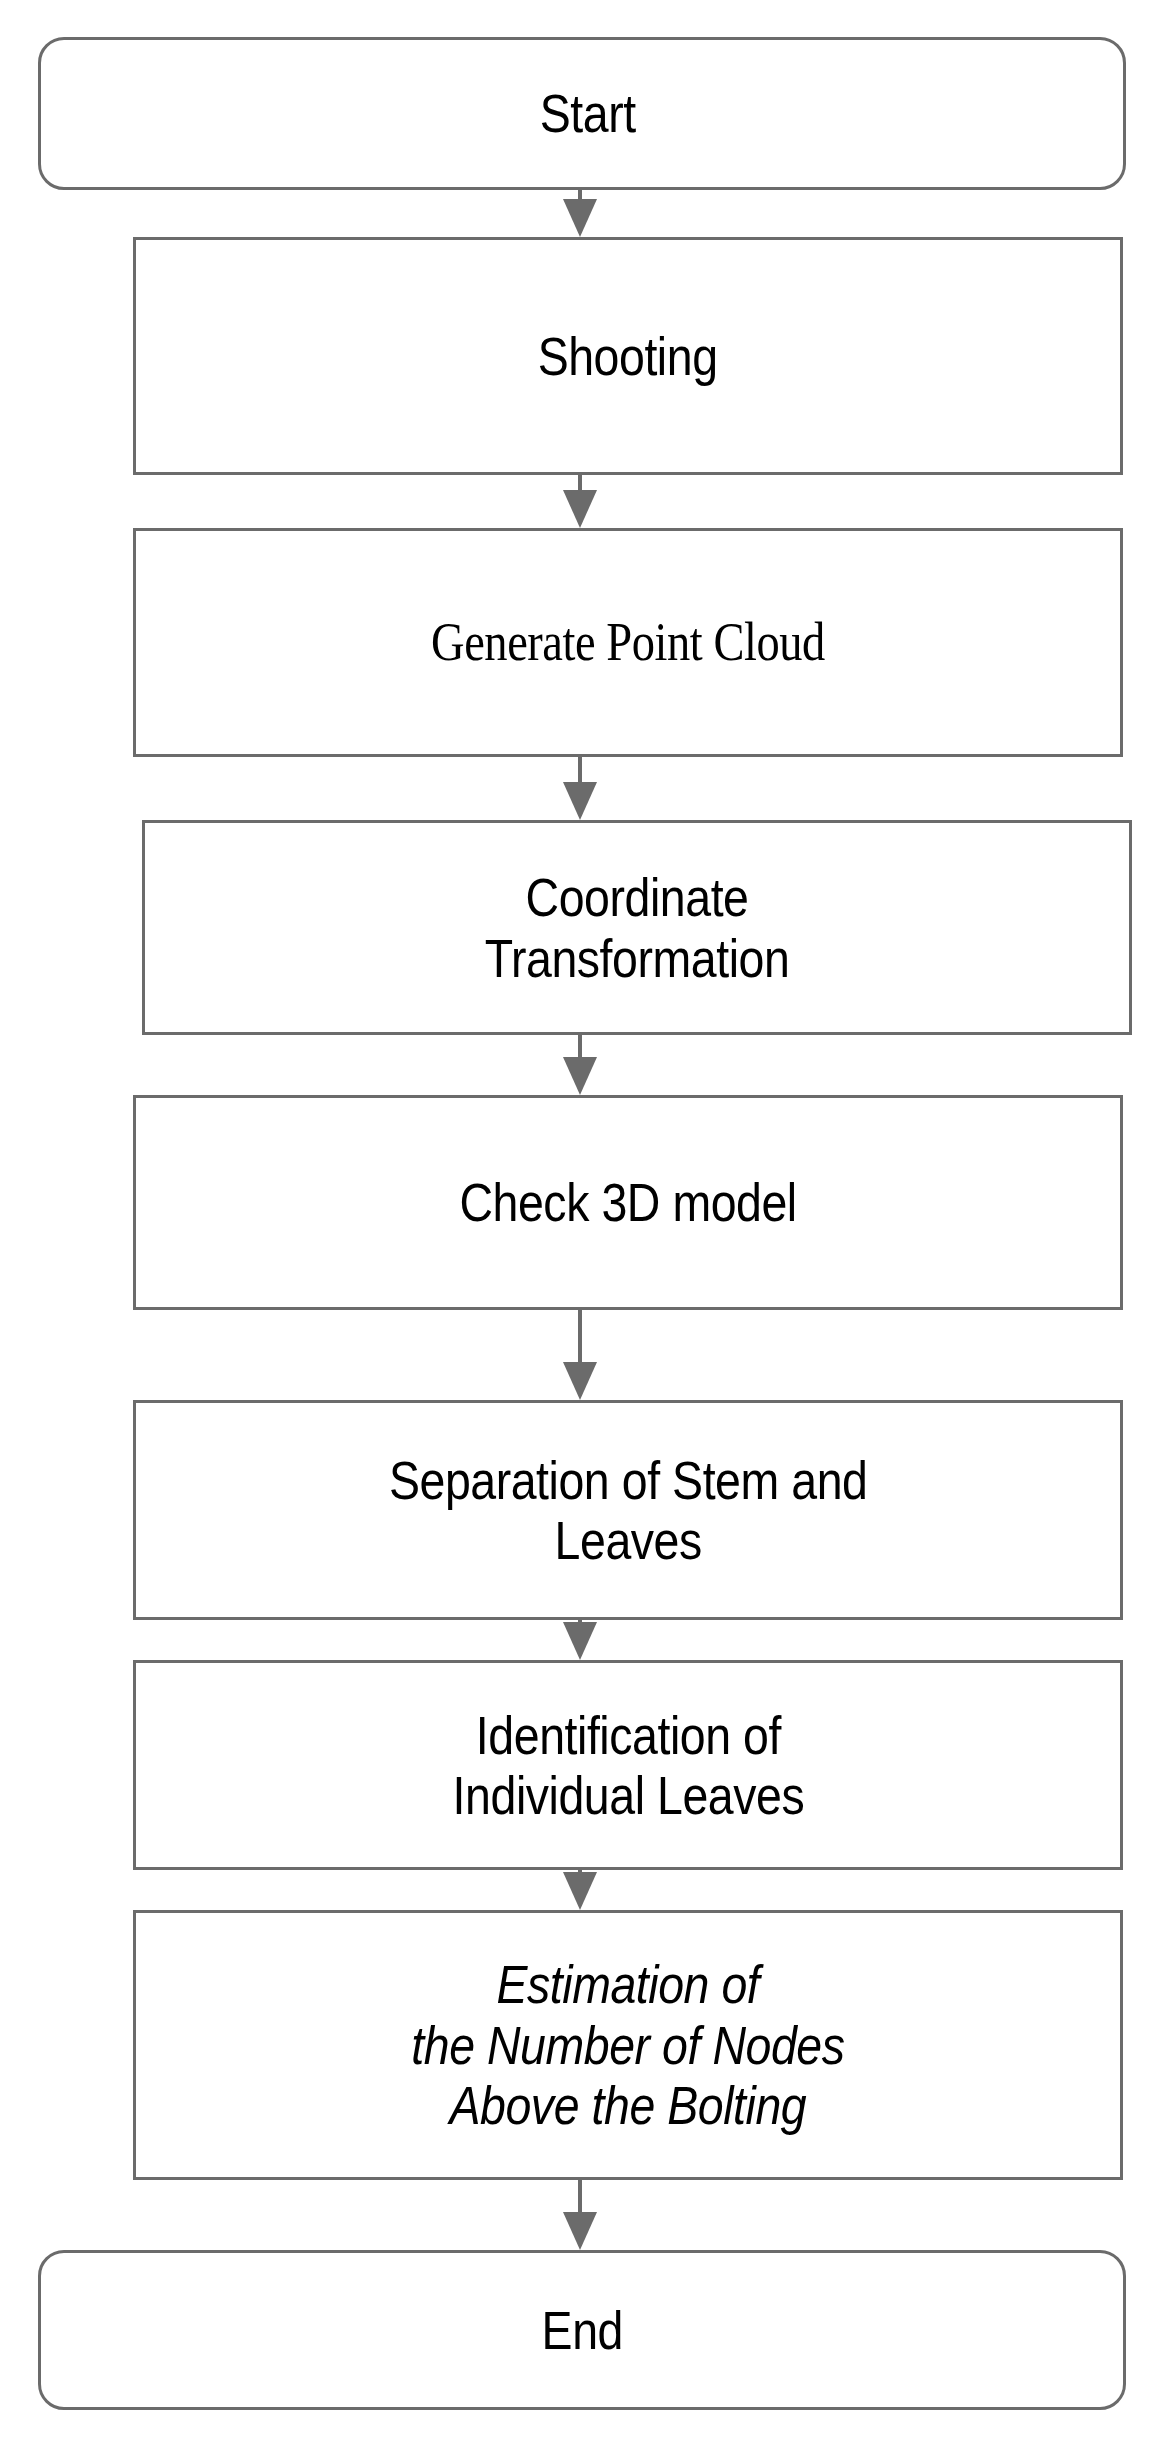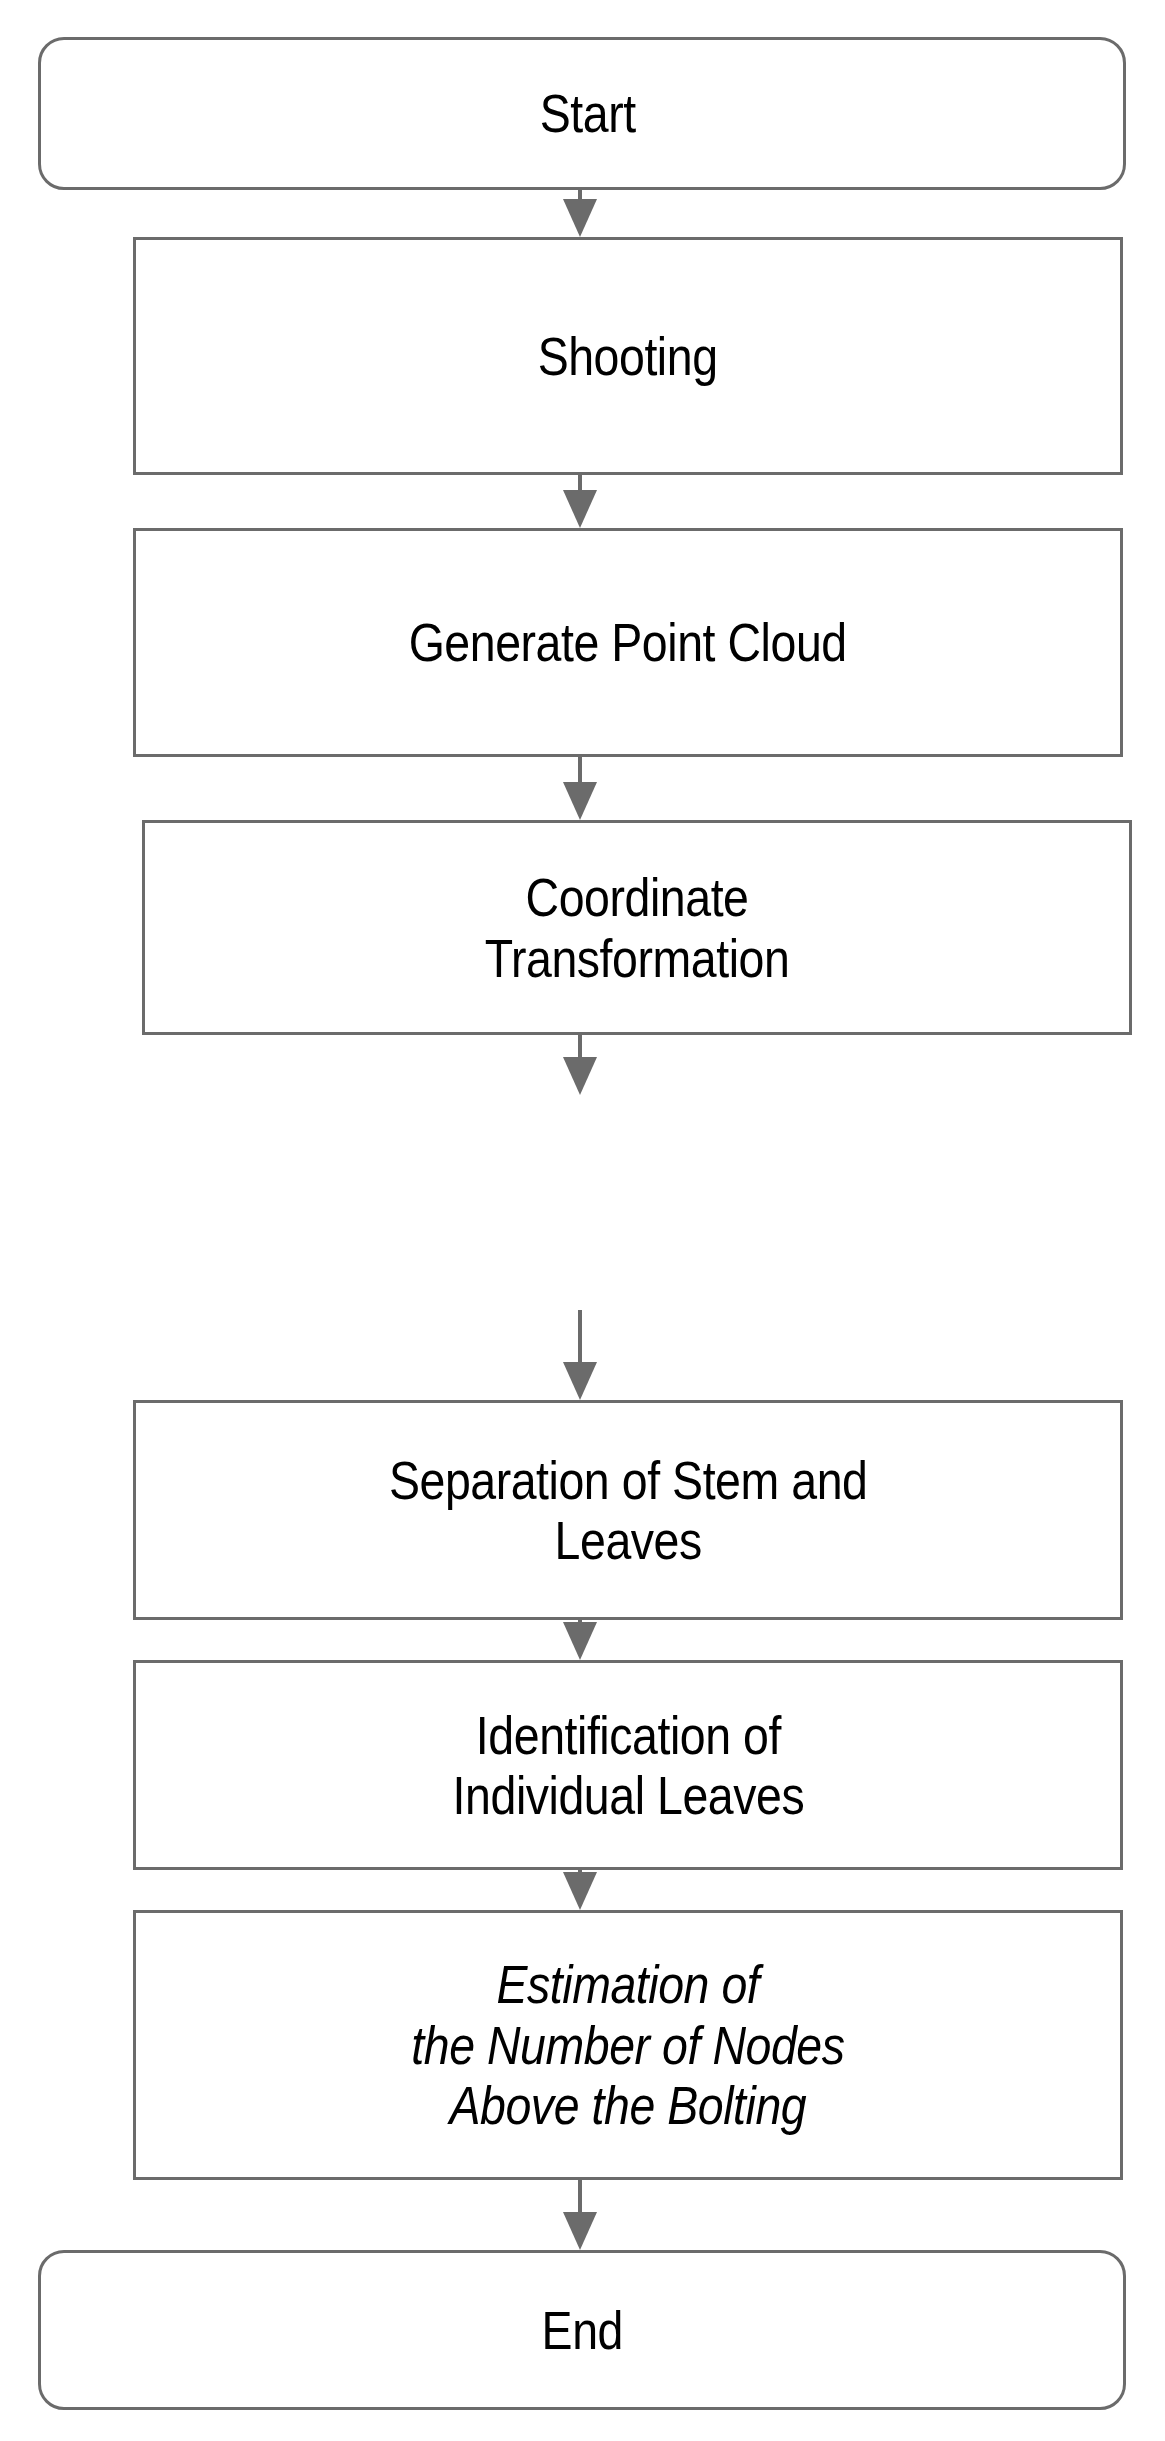--- a/index.html
+++ b/index.html
@@ -93,39 +93,42 @@
 
   <div class="node process" style="left:85px; top:237px; width:990px; height:238px;">
     <span class="node-label">Shooting</span>
   </div>
 
   <div class="connector" style="left:557px; top:475px; height:53px;">
     <div class="shaft" style="height:20px;"></div>
     <div class="head"></div>
   </div>
 
-  <div class="node process" style="left:85px; top:528px; width:990px; height:229px;">
+  <div class="node process" style="left:85px; top:528px; width:990px; height:229px;font-family:Liberation Serif, serif;">
     <span class="node-label">Generate Point Cloud</span>
   </div>
 
   <div class="connector" style="left:557px; top:757px; height:63px;">
     <div class="shaft" style="height:30px;"></div>
     <div class="head"></div>
   </div>
 
   <div class="node process" style="left:94px; top:820px; width:990px; height:215px;">
     <span class="node-label">Coordinate
 Transformation</span>
   </div>
 
   <div class="connector" style="left:557px; top:1035px; height:60px;">
     <div class="shaft" style="height:27px;"></div>
     <div class="head"></div>
   </div>
 
+  <div class="node process" style="left:85px; top:1095px; width:990px; height:215px;">
+    <span class="node-label">Check 3D model</span>
+  </div>
 
   <div class="connector" style="left:557px; top:1310px; height:90px;">
     <div class="shaft" style="height:57px;"></div>
     <div class="head"></div>
   </div>
 
   <div class="node process" style="left:85px; top:1400px; width:990px; height:220px;">
     <span class="node-label">Separation of Stem and
 Leaves</span>
   </div>

